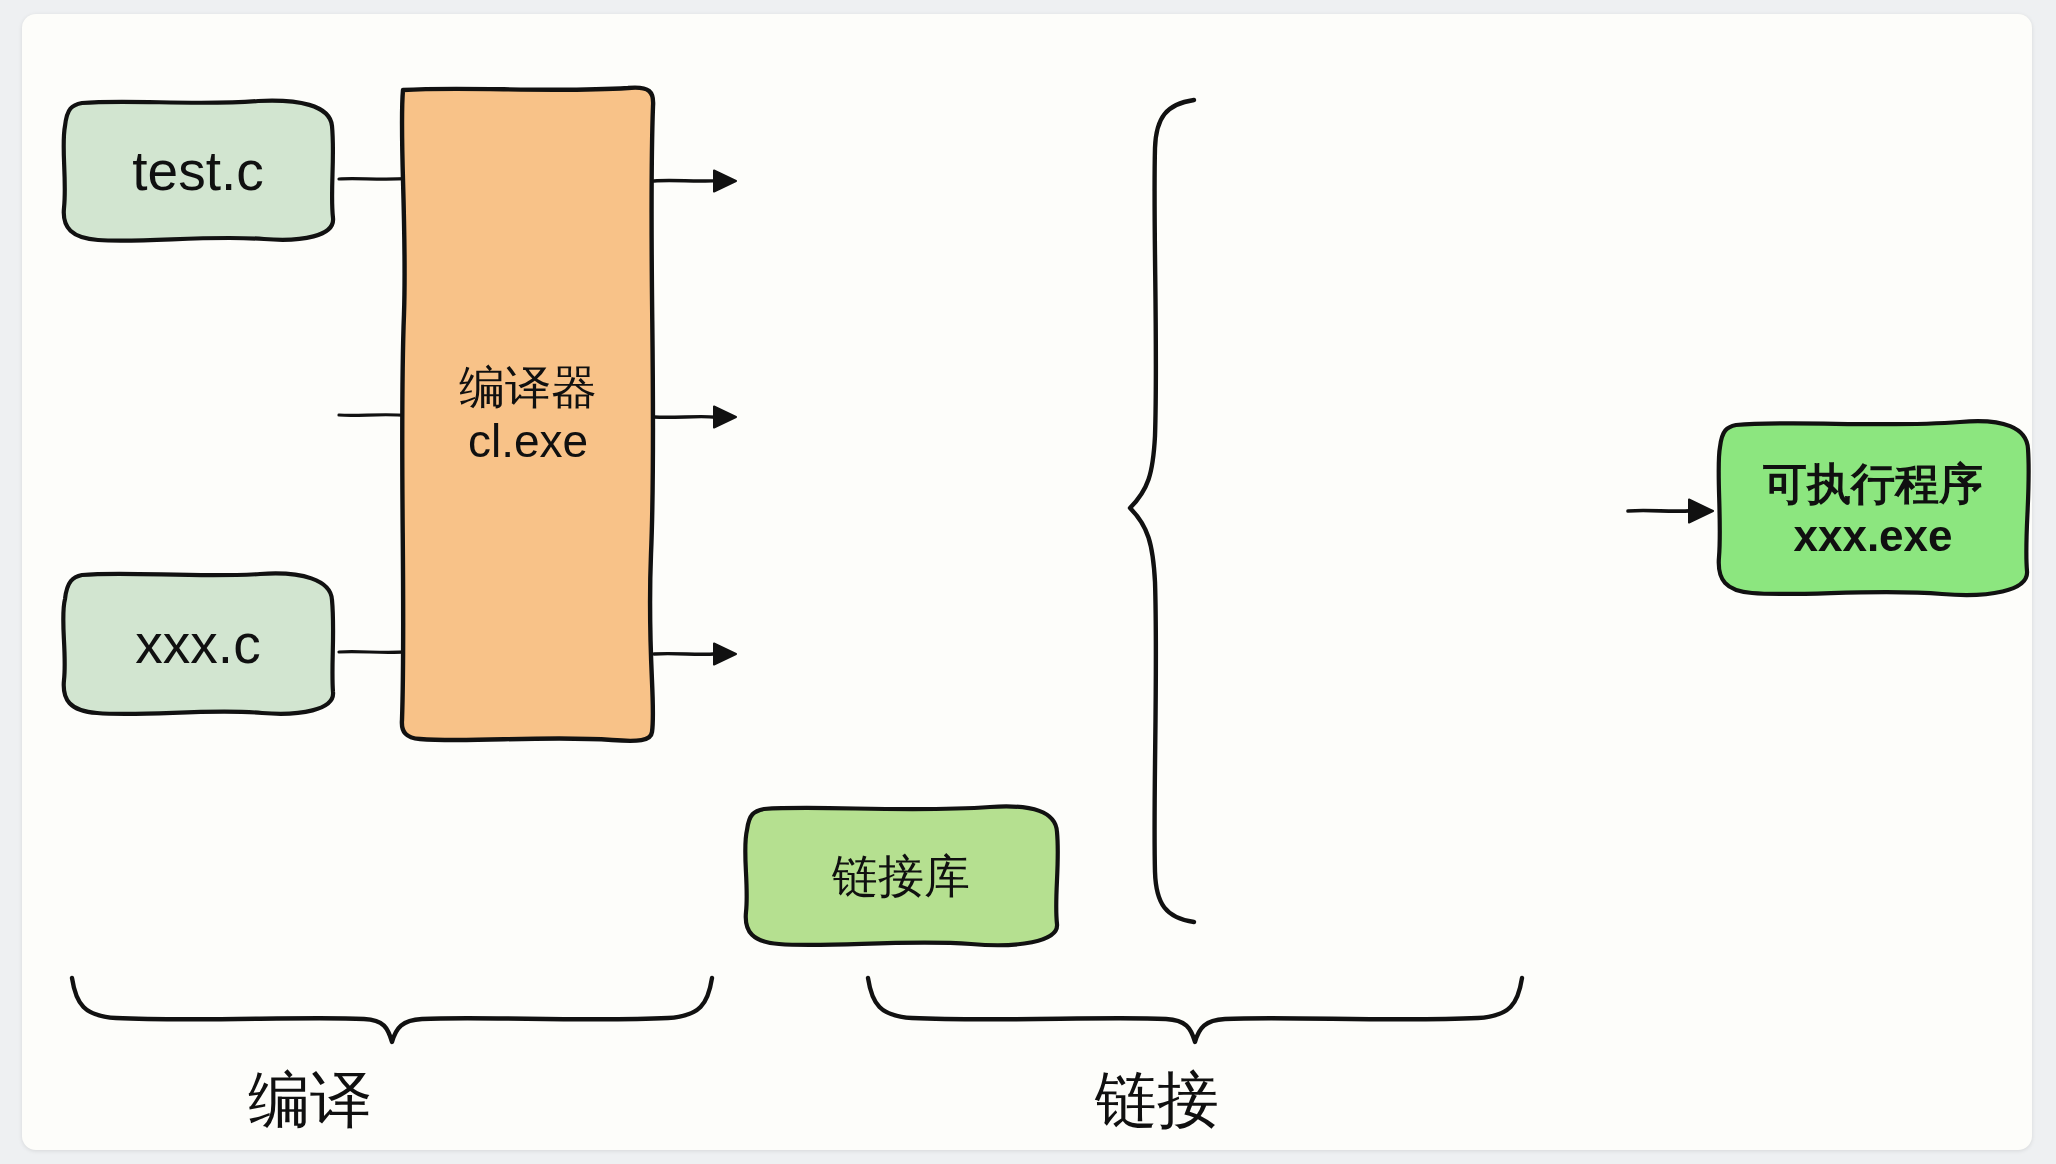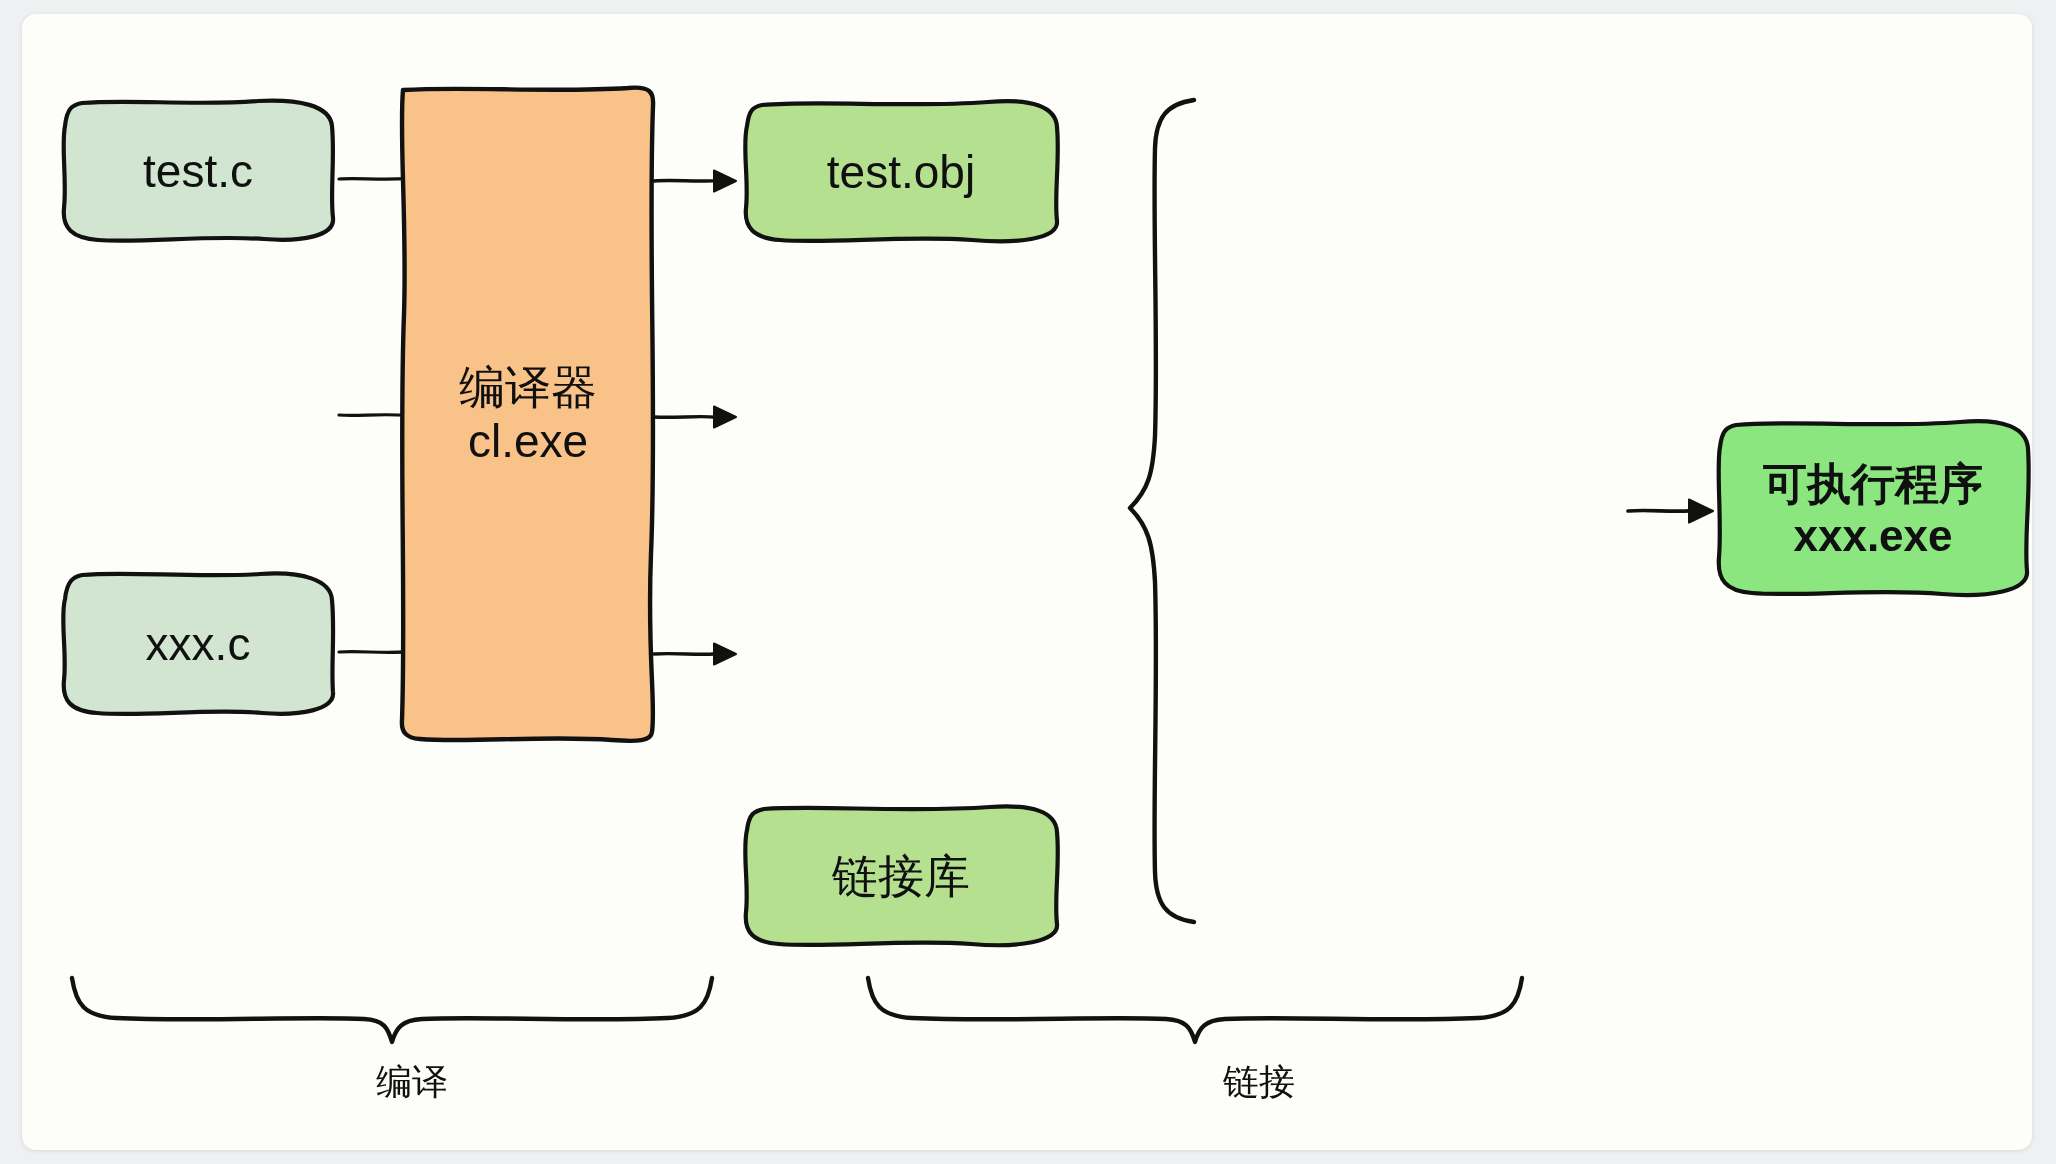--- a/index.html
+++ b/index.html
@@ -21,32 +21,32 @@
     position:absolute;
     display:flex;align-items:center;justify-content:center;
     text-align:center;
     color:#101010;
     box-sizing:border-box;
     line-height:1.18;
     white-space:pre-line;
   }
   .node .lbl{position:relative;z-index:3;pointer-events:none;}
   .node svg{position:absolute;left:0;top:0;width:100%;height:100%;z-index:1;overflow:visible;}
-  .src   { font-size:46px;justify-content:center; }
+  .src   { font-size:55px;justify-content:center; }
   .obj   { font-size:46px; }
   .proc  { font-size:46px; }
   .exe   { font-size:44px;font-weight:bold; }
   .conn  { position:absolute; z-index:0; }
   .conn svg{overflow:visible;}
   .brace { position:absolute; z-index:0; }
   .brace svg{overflow:visible;}
   .phase-label{
     position:absolute;
-    font-size:36px;color:#101010;
-    text-align:right;
+    font-size:62px;color:#101010;
+    text-align:left;
   }
 </style>
 </head>
 <body>
 
 <div id="canvas">
 
   <div class="conn" style="left:316px;top:150px;width:70px;height:30px;">
     <svg viewBox="0 0 70 30">
         <path d="M1,15 C18,13.6 40,16.2 69,14.6" fill="none" stroke="#111" stroke-width="3.2" stroke-linecap="round"></path>
@@ -108,29 +108,20 @@
       <path d="M62,6.5 L84,17 L62,27.5 Z" fill="#111" stroke="#111" stroke-width="2" stroke-linejoin="round"></path>
     </svg>
   </div>
   <div class="conn" style="left:630px;top:623px;width:90px;height:34px;">
     <svg viewBox="0 0 90 34">
       <path d="M2,17 C26,15.6 46,18.6 64,16.8" fill="none" stroke="#111" stroke-width="3.4" stroke-linecap="round"></path>
       <path d="M62,6.5 L84,17 L62,27.5 Z" fill="#111" stroke="#111" stroke-width="2" stroke-linejoin="round"></path>
     </svg>
   </div>
 
-  <div class="node obj" style="left:718px;top:83px;width:322px;height:150px;">
-    <svg viewBox="0 0 322 150" preserveAspectRatio="none">
-      <path d="M22,8 C80,3 170,11 248,5 C292,1 316,10 317,30
-               C320,62 314,98 317,124 C319,142 278,147 232,143
-               C166,138 88,147 40,143 C14,141 4,131 6,111
-               C9,83 2,49 7,29 C9,13 13,10 22,8 Z" fill="#b5e090" stroke="#111" stroke-width="4.2" stroke-linejoin="round"></path>
-    </svg>
-    <span class="lbl">test.obj</span>
-  </div>
 
 
 
   <div class="node obj" style="left:718px;top:788px;width:322px;height:148px;">
     <svg viewBox="0 0 322 148" preserveAspectRatio="none">
       <path d="M24,7 C80,3 168,11 250,5 C293,2 316,10 317,30
                C320,62 314,96 317,122 C319,140 277,146 231,142
                C165,137 87,146 39,142 C13,140 4,130 6,110
                C9,82 2,48 7,28 C9,12 14,9 24,7 Z" fill="#b5e090" stroke="#111" stroke-width="4.2" stroke-linejoin="round"></path>
     </svg>

